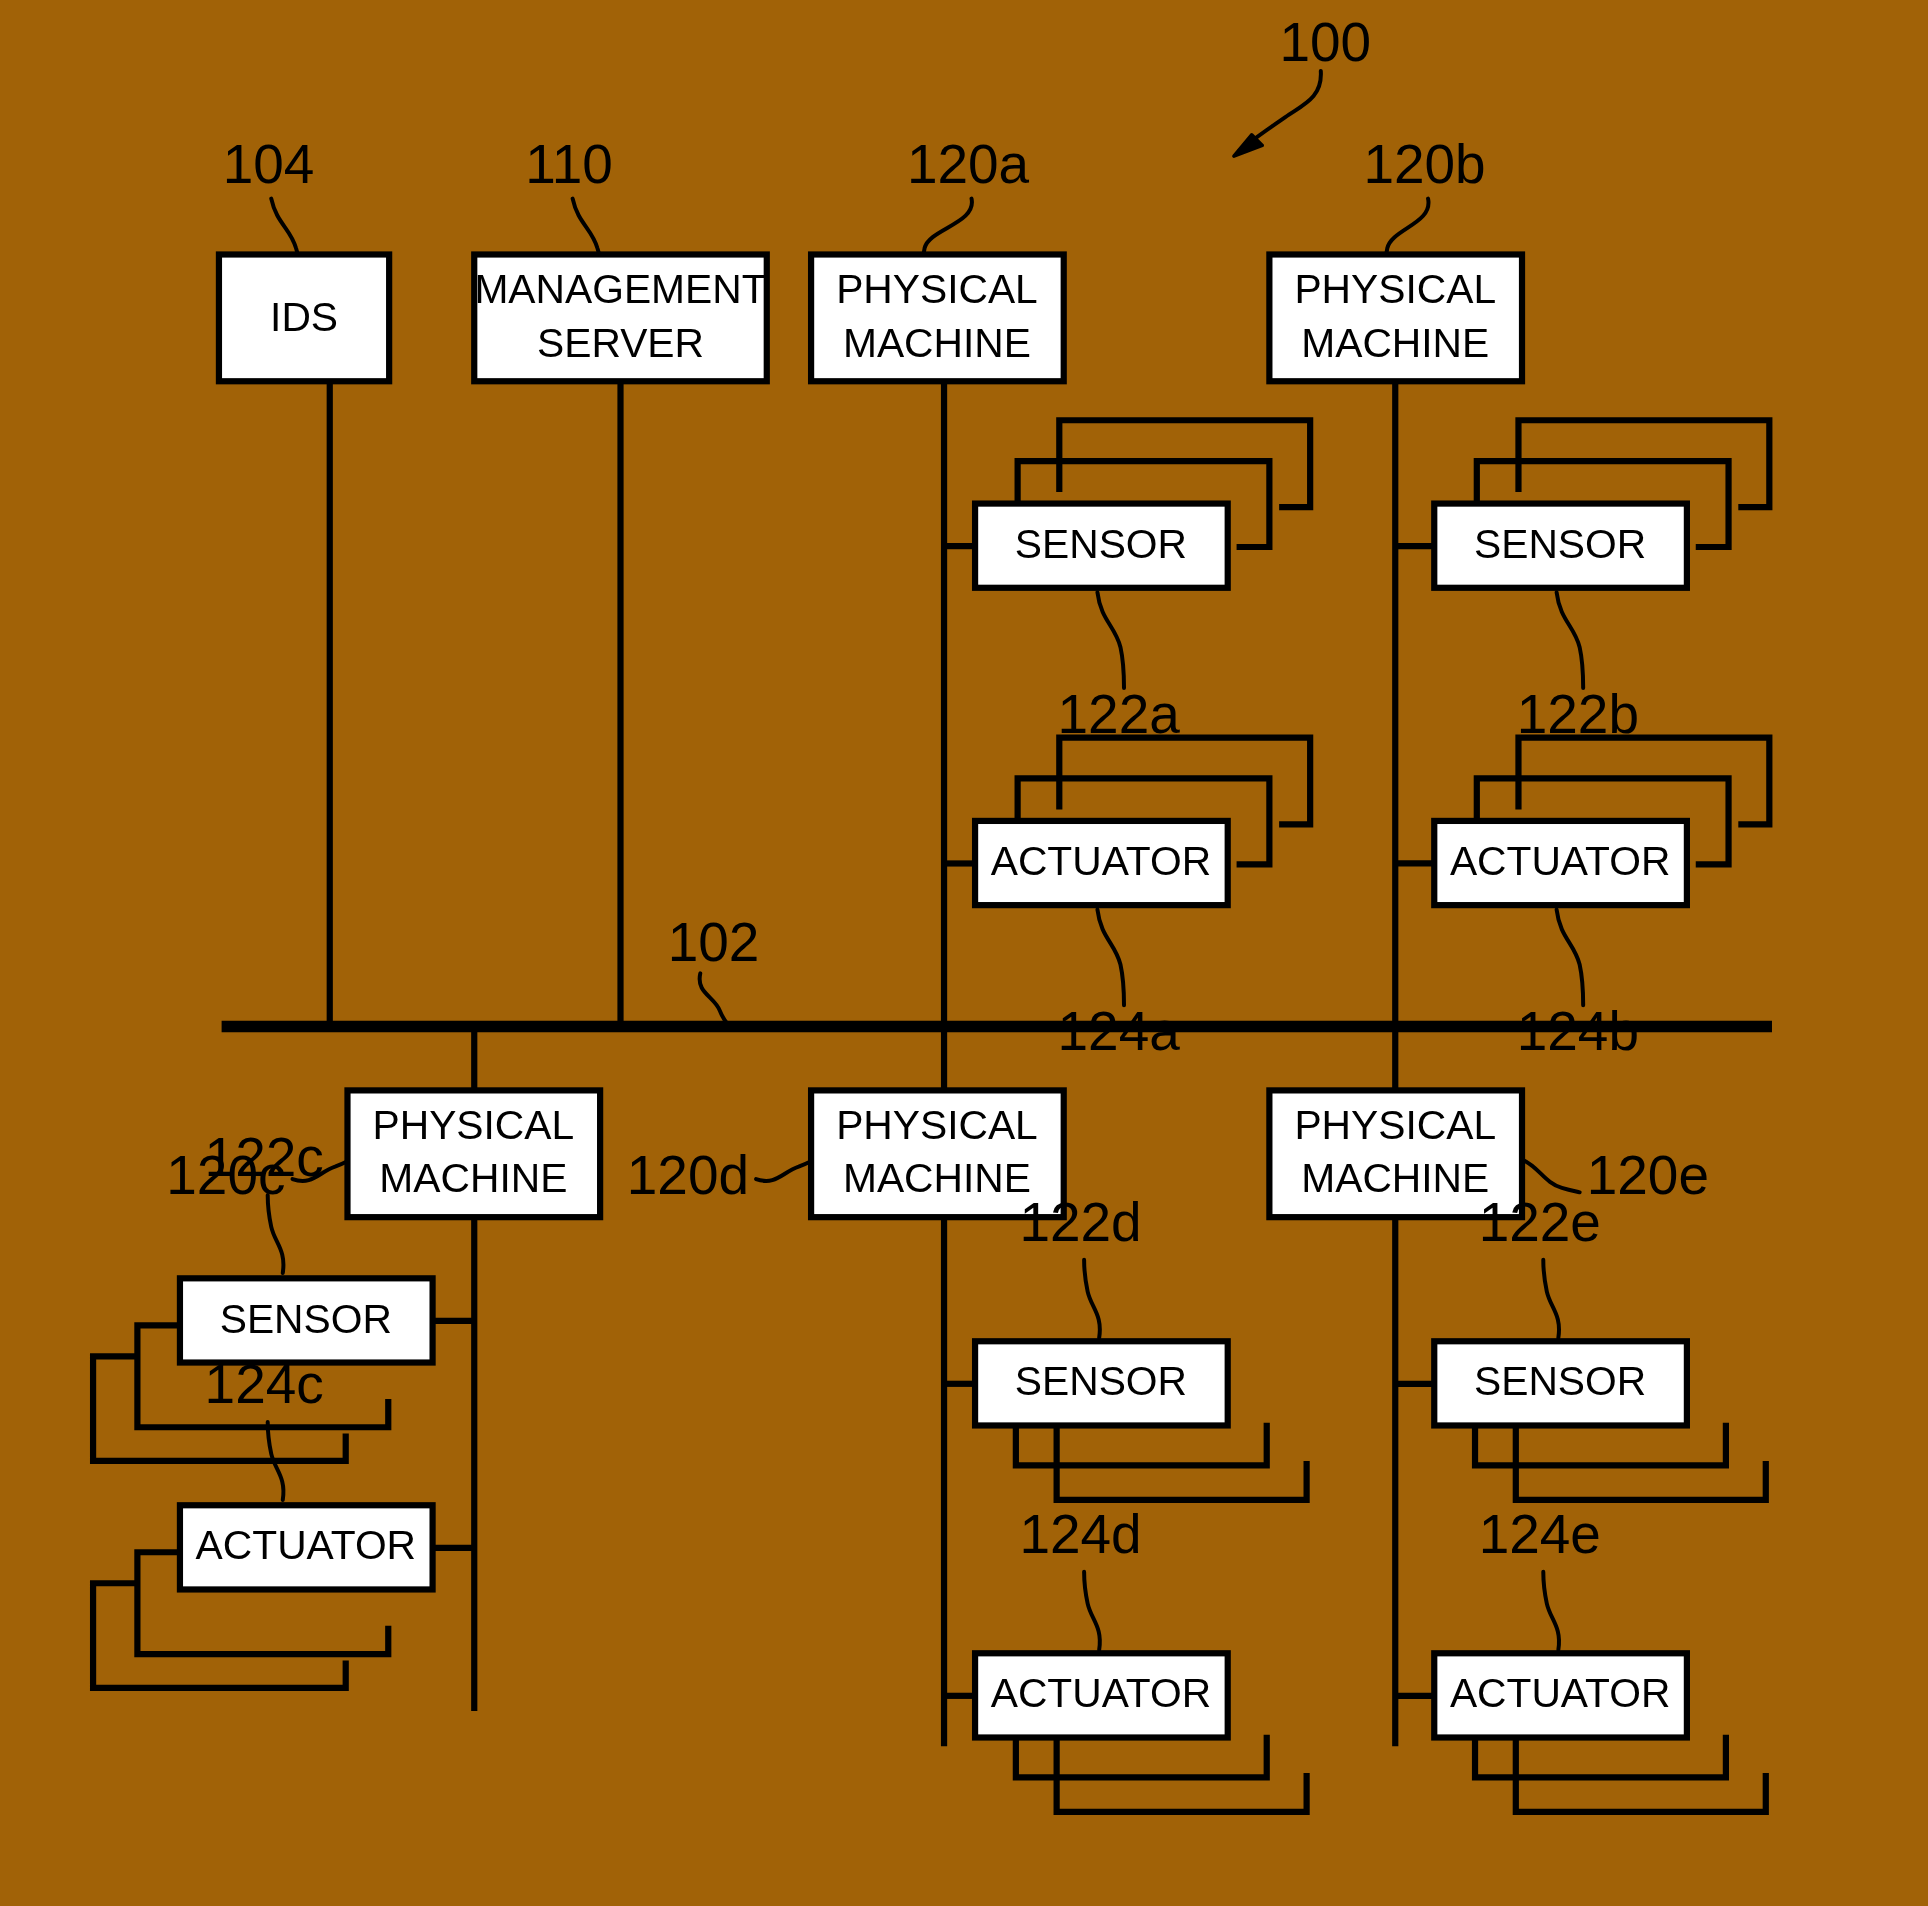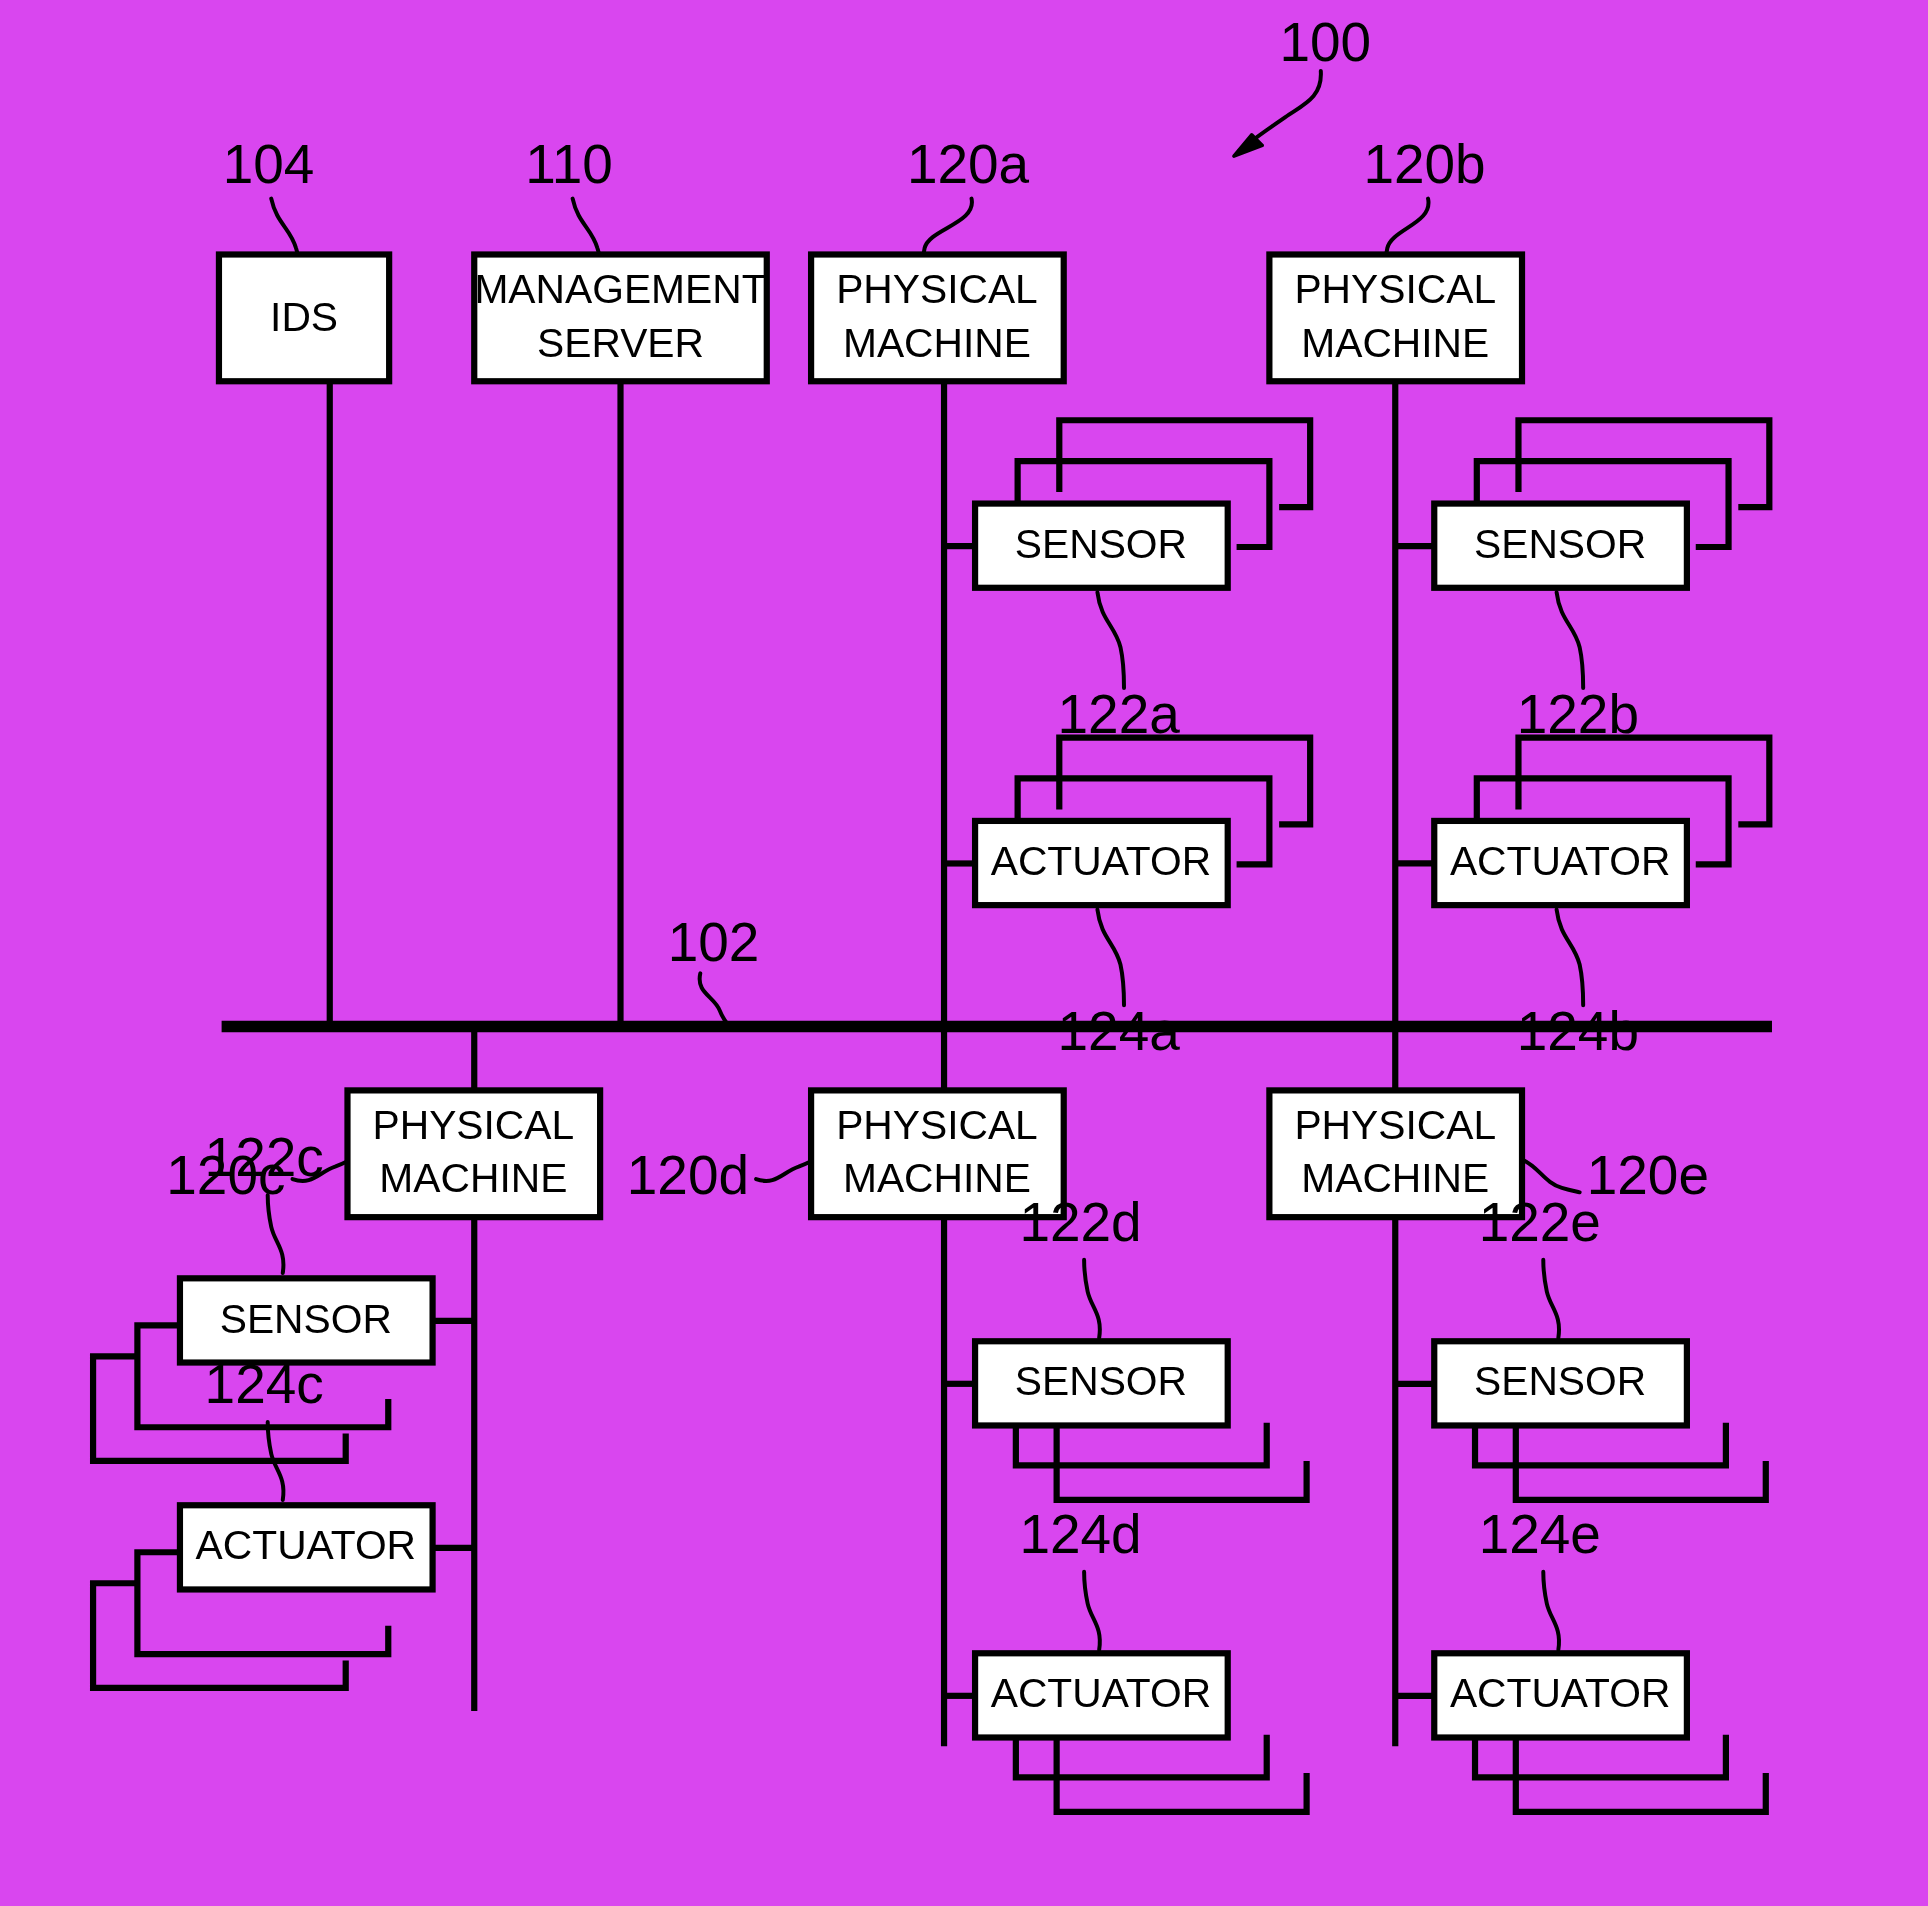--- a/index.html
+++ b/index.html
@@ -7,21 +7,21 @@
     padding: 0;
     background: #ffffff;
   }
   body {
     font-family: "Liberation Sans", sans-serif;
   }
   #figure-root {
     position: relative;
     width: 1928px;
     height: 1906px;
-    background: #d946ef;
+    background: #a16207;
     overflow: hidden;
   }
   svg#diagram {
     display: block;
     width: 1928px;
     height: 1906px;
   }
   .bx { fill: #ffffff; stroke: #000000; stroke-width: 7; }
   .bx-shadow { fill: none; stroke: #000000; stroke-width: 7; }
   .ln { stroke: #000000; stroke-width: 7; fill: none; stroke-linecap: butt; }

